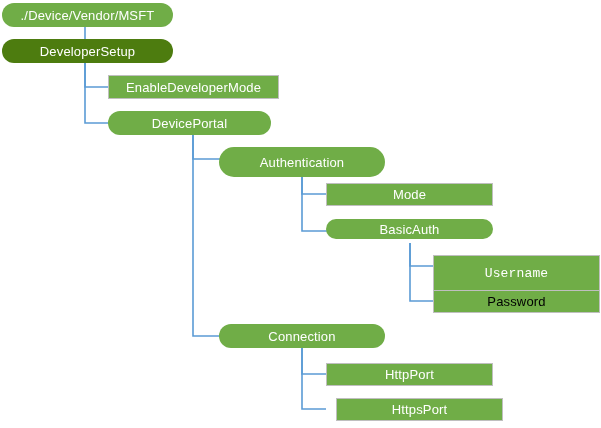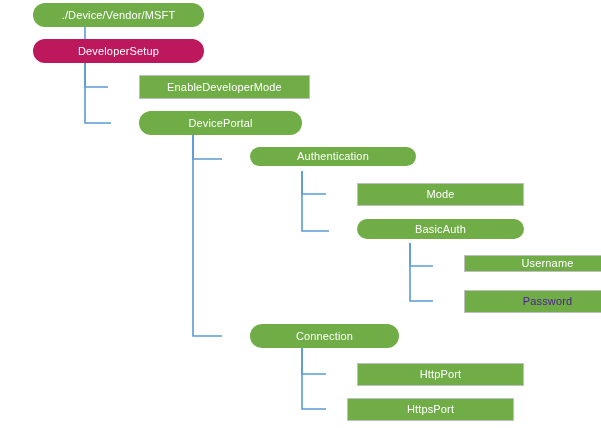--- a/index.html
+++ b/index.html
@@ -26,28 +26,27 @@
     height: 428px;
     pointer-events: none;
   }
   .node {
     position: absolute;
     box-sizing: border-box;
     display: flex;
     align-items: center;
     justify-content: center;
     color: #ffffff;
-    font-size: 11px;
+    font-size: 13px;
     line-height: 1;
     letter-spacing: 0.15px;
     white-space: nowrap;
     text-align: center;
     background: #70ad47;
     z-index: 2;
-    margin-left: 31px;
   }
   .node.rounded {
     border-radius: 999px;
     border: none;
   }
   .node.rect {
     border: 1px solid #15803d;
     border-radius: 0;
   }
   .node-label {
@@ -91,47 +90,47 @@
         <path d="M 302 348 L 302 374 L 326 374" fill="none" stroke="#5b9bd5" stroke-width="1.6"></path>
       </g>
       <g>
         <path d="M 302 348 L 302 409 L 326 409" fill="none" stroke="#5b9bd5" stroke-width="1.6"></path>
       </g>
     </svg>
   <div id="node-layer">
       <div class="node rounded" style="left: 2px; top: 3px; width: 171px; height: 24px; background: rgb(112, 173, 71); color: rgb(255, 255, 255);">
         <span class="node-label">./Device/Vendor/MSFT</span>
       </div>
-      <div class="node rounded" style="left: 2px; top: 39px; width: 171px; height: 24px; background: #be185d; color: rgb(255, 255, 255);">
+      <div class="node rounded" style="left: 2px; top: 39px; width: 171px; height: 24px; background: #4d7c0f; color: rgb(255, 255, 255);">
         <span class="node-label">DeveloperSetup</span>
       </div>
       <div class="node rect" style="left: 108px; top: 75px; width: 171px; height: 24px; background: rgb(112, 173, 71); color: rgb(255, 255, 255); border-color: rgb(191, 191, 191);">
         <span class="node-label">EnableDeveloperMode</span>
       </div>
       <div class="node rounded" style="left: 108px; top: 111px; width: 163px; height: 24px; background: rgb(112, 173, 71); color: rgb(255, 255, 255);">
         <span class="node-label">DevicePortal</span>
       </div>
-      <div class="node rounded" style="left: 219px; top: 147px; width: 166px; height: 19px; background: rgb(112, 173, 71); color: rgb(255, 255, 255);">
+      <div class="node rounded" style="left: 219px; top: 147px; width: 166px; height: 30px; background: rgb(112, 173, 71); color: rgb(255, 255, 255);">
         <span class="node-label">Authentication</span>
       </div>
       <div class="node rect" style="left: 326px; top: 183px; width: 167px; height: 23px; background: rgb(112, 173, 71); color: rgb(255, 255, 255); border-color: rgb(191, 191, 191); text-align: right;">
         <span class="node-label">Mode</span>
       </div>
       <div class="node rounded" style="left: 326px; top: 219px; width: 167px; height: 20px; background: rgb(112, 173, 71); color: rgb(255, 255, 255);">
         <span class="node-label">BasicAuth</span>
       </div>
-      <div class="node rect" style="left: 433px; top: 255px; width: 167px; height: 17px; background: rgb(112, 173, 71); color: rgb(255, 255, 255); border-color: rgb(191, 191, 191);">
+      <div class="node rect" style="left: 433px; top: 255px; width: 167px; height: 36px; background: rgb(112, 173, 71); color: rgb(255, 255, 255); border-color: rgb(191, 191, 191); font-family: Liberation Mono, monospace;">
         <span class="node-label">Username</span>
       </div>
-      <div class="node rect" style="left: 433px; top: 290px; width: 167px; height: 23px; background: rgb(112, 173, 71); color: #4c1d95; border-color: rgb(191, 191, 191);">
+      <div class="node rect" style="left: 433px; top: 290px; width: 167px; height: 23px; background: rgb(112, 173, 71); color: #000000; border-color: rgb(191, 191, 191);">
         <span class="node-label">Password</span>
       </div>
-      <div class="node rounded" style="left: 219px; top: 324px; width: 149px; height: 24px; background: rgb(112, 173, 71); color: rgb(255, 255, 255);">
+      <div class="node rounded" style="left: 219px; top: 324px; width: 166px; height: 24px; background: rgb(112, 173, 71); color: rgb(255, 255, 255);">
         <span class="node-label">Connection</span>
       </div>
       <div class="node rect" style="left: 326px; top: 363px; width: 167px; height: 23px; background: rgb(112, 173, 71); color: rgb(255, 255, 255); border-color: rgb(191, 191, 191);">
         <span class="node-label">HttpPort</span>
       </div>
-      <div class="node rect" style="left: 316px; top: 398px; width: 167px; height: 23px; background: rgb(112, 173, 71); color: rgb(255, 255, 255); border-color: rgb(191, 191, 191);">
+      <div class="node rect" style="left: 336px; top: 398px; width: 167px; height: 23px; background: rgb(112, 173, 71); color: rgb(255, 255, 255); border-color: rgb(191, 191, 191);">
         <span class="node-label">HttpsPort</span>
       </div>
     </div>
 </div>
 
 </body></html>

